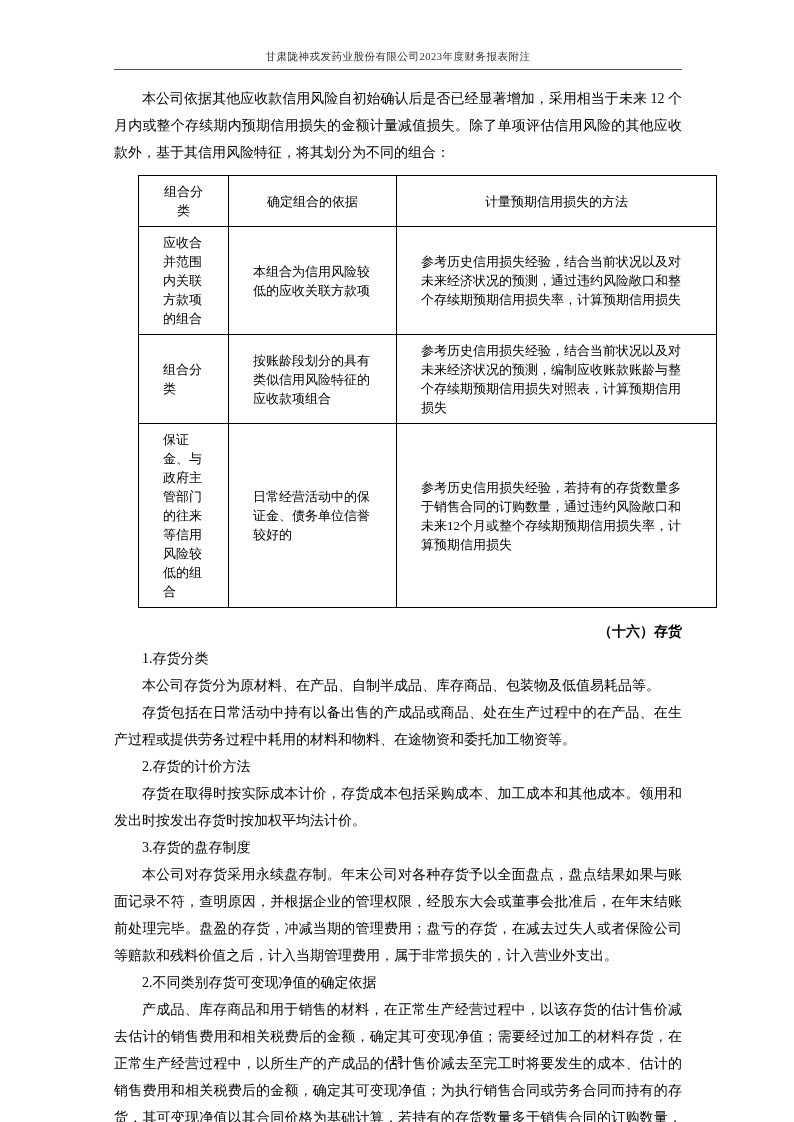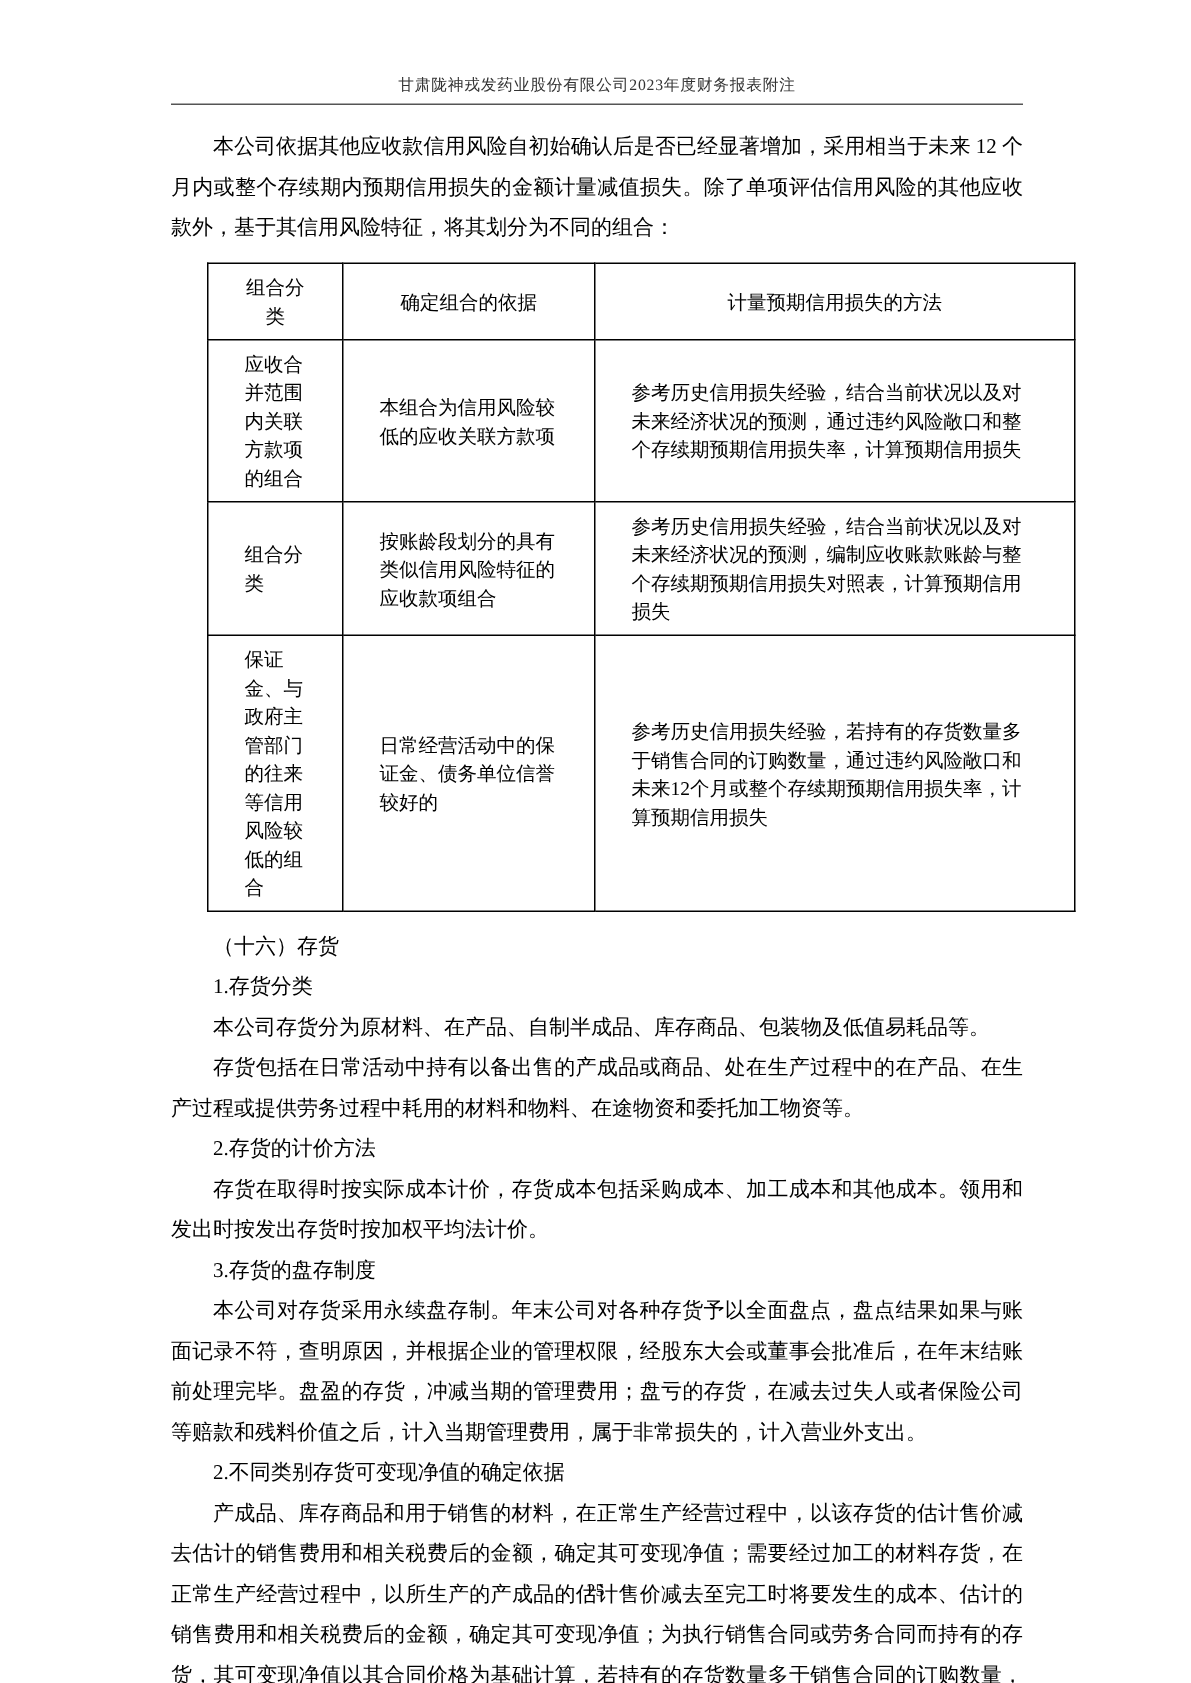--- a/index.html
+++ b/index.html
@@ -56,24 +56,25 @@
     vertical-align: middle;
     text-align: left;
     font-weight: normal;
     word-break: break-all;
   }
   table.credit th {
     text-align: center;
   }
   .section-heading {
     font-size: 14px;
-    font-weight: normal;
+    font-weight: bold;
     text-indent: 2em;
     line-height: 27px;
     margin: 4px 0 0 0;
+    text-align: right;
   }
   .gap-before {
   }
   .footer {
     position: absolute;
     bottom: 54px;
     left: 0;
     right: 0;
     text-align: center;
     font-size: 12px;

